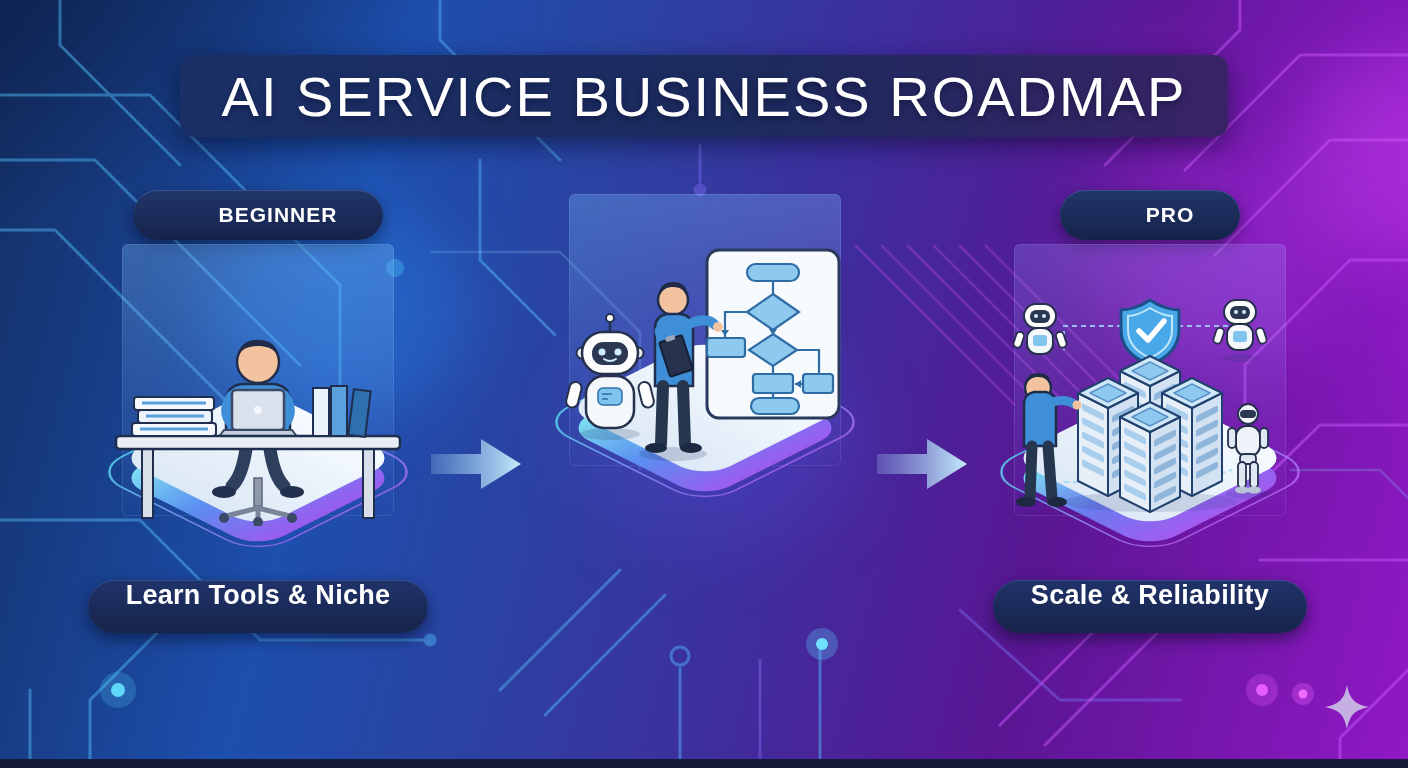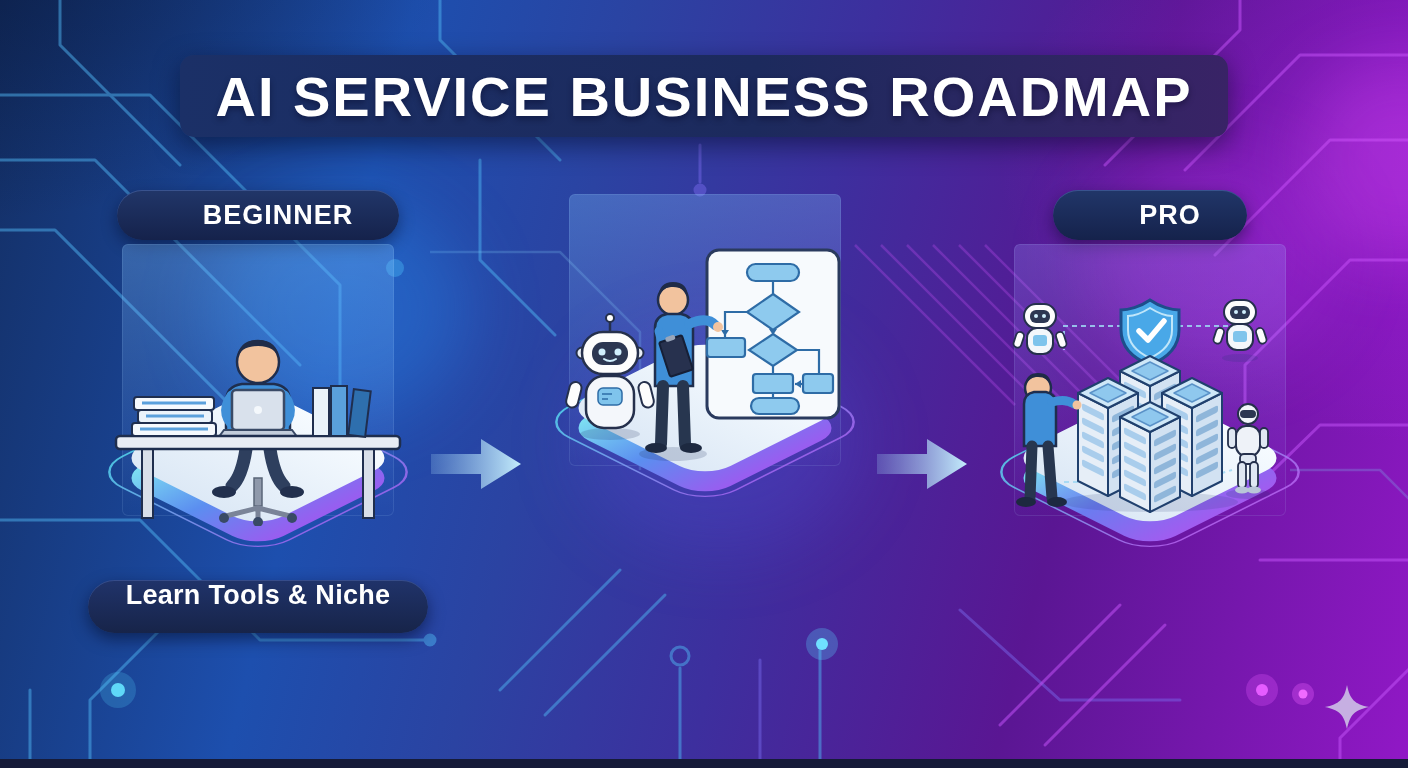--- a/index.html
+++ b/index.html
@@ -22,35 +22,35 @@
   #spot-mag2  {left:1300px;top:60px;width:200px;height:200px;background:rgba(235,85,255,.26);}
   .bottom-strip{position:absolute;left:0;right:0;bottom:0;height:9px;background:#161b39;}
 
   .title-banner{
     position:absolute;left:180px;top:55px;width:1048px;height:82px;
     background:linear-gradient(92deg,#1b3067 0%,#1c2a5d 55%,#392366 100%);
     border-radius:14px;display:flex;align-items:center;justify-content:center;
     box-shadow:0 8px 26px rgba(2,6,30,.5);
   }
   .title-banner span{
-    color:var(--text-white);font-size:56px;font-weight:700;letter-spacing:2px;
+    color:var(--text-white);font-size:56px;font-weight:400;letter-spacing:2px;
     text-shadow:0 3px 6px rgba(0,0,30,.4);white-space:nowrap;
   }
 
   .stage{position:absolute;top:190px;width:336px;display:flex;flex-direction:column;align-items:center;}
   #stage-beginner{left:90px;}
   #stage-intermediate{left:537px;}
   #stage-pro{left:982px;}
 
   .stage-pill{
     height:50px;padding:0 46px;border-radius:26px;display:flex;align-items:center;justify-content:center;
     background:linear-gradient(180deg,#213669,#15224b);
     box-shadow:0 6px 16px rgba(2,6,30,.45), inset 0 1px 0 rgba(130,170,255,.25);
   }
-  .stage-pill span{color:var(--text-white);font-size:27px;font-weight:800;letter-spacing:1px;white-space:nowrap;margin-left:40px;}
+  .stage-pill span{color:var(--text-white);font-size:21px;font-weight:800;letter-spacing:1px;white-space:nowrap;margin-left:40px;}
 
   .scene{position:relative;width:336px;height:330px;margin-top:4px;}
   .glow-panel{
     position:absolute;left:50%;top:0;transform:translateX(-50%);
     width:272px;height:272px;border-radius:6px;
     background:linear-gradient(180deg,rgba(130,195,255,.30),rgba(120,170,255,.12) 70%,rgba(120,170,255,0));
     box-shadow:inset 0 0 0 1px rgba(180,225,255,.12);
   }
   #stage-pro .glow-panel{background:linear-gradient(180deg,rgba(160,150,255,.26),rgba(150,120,255,.10) 70%,rgba(150,120,255,0));}
   .platform{position:absolute;bottom:0;left:50%;transform:translateX(-50%);}
@@ -487,20 +487,23 @@
           <rect x="228" y="142" width="8" height="20" rx="4" fill="#dfe7f2" stroke="#25304c" stroke-width="1.8"></rect>
           <rect x="260" y="142" width="8" height="20" rx="4" fill="#dfe7f2" stroke="#25304c" stroke-width="1.8"></rect>
           <rect x="240" y="168" width="16" height="10" rx="4" fill="#dfe7f2" stroke="#25304c" stroke-width="1.8"></rect>
           <rect x="238" y="176" width="8" height="26" rx="4" fill="#dfe7f2" stroke="#25304c" stroke-width="1.8"></rect>
           <rect x="250" y="176" width="8" height="26" rx="4" fill="#dfe7f2" stroke="#25304c" stroke-width="1.8"></rect>
           <ellipse cx="242" cy="204" rx="7" ry="3.5" fill="#b9c6d8"></ellipse>
           <ellipse cx="254" cy="204" rx="7" ry="3.5" fill="#b9c6d8"></ellipse>
         </g>
       </svg>
     </div>
+    <div class="caption-pill">
+      <span>Scale &amp; Reliability</span>
+    </div>
   </section>
 
   <svg class="arrow" id="arrow-1" viewBox="0 0 92 54">
     <defs>
         <linearGradient id="ag1" x1="0" y1="0" x2="1" y2="0">
       <stop offset="0" stop-color="#9ccdf0" stop-opacity="0.25"></stop>
           <stop offset="1" stop-color="#c4edfc"></stop>
     </linearGradient>
       </defs>
     <polygon points="0,17 50,17 50,2 90,27 50,52 50,37 0,37" fill="url(#ag1)"></polygon>

